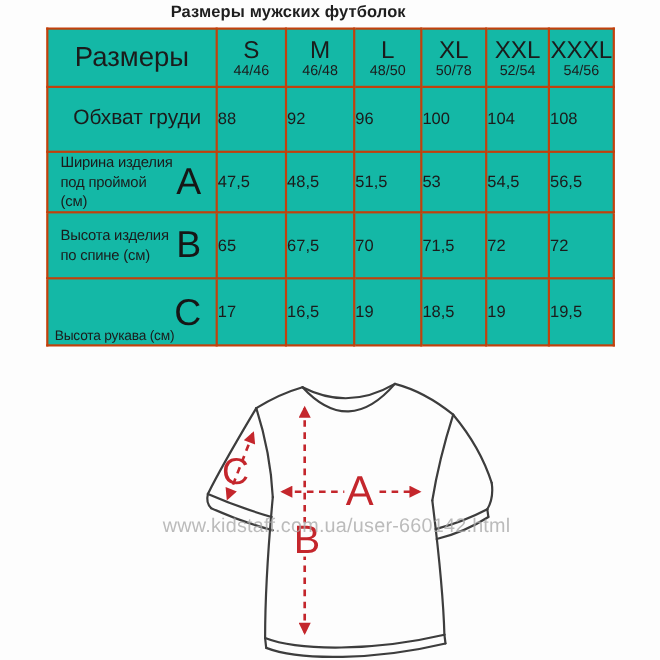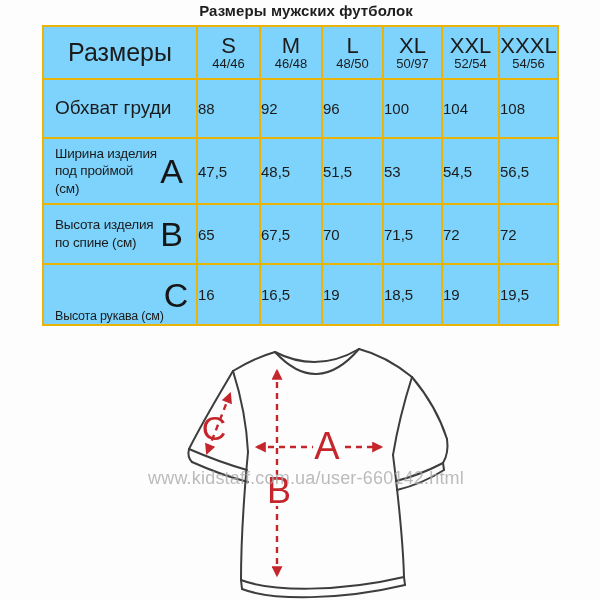--- a/index.html
+++ b/index.html
@@ -14,49 +14,48 @@
   .page { position: absolute; inset: 0; }
 
   .title {
     position: absolute;
     top: 2px; left: 0; width: 524px;
     text-align: center;
     font-size: 15px;
     font-weight: 700;
     color: #1e1e1e;
     letter-spacing: 0.1px;
-    margin-left: 44px;
   }
 
   table.size-table {
     position: absolute;
     left: 42px; top: 25px;
     width: 515px;
     border-collapse: collapse;
     table-layout: fixed;
   }
   table.size-table td {
-    border: 2px solid #eab308;
+    border: 2px solid #c2410c;
     vertical-align: middle;
-    background: #7dd3fc;
+    background: #14b8a6;
   }
   .corner-cell {
     text-align: center;
     font-size: 25px;
     color: #1b1b1b;
   }
   .size-cell { text-align: center; padding-top: 1px; }
   .size-cell .size-letter { font-size: 22px; line-height: 1.05; }
   .size-cell .size-range  { font-size: 13px; line-height: 1.1; text-align: center; }
 
   .label-cell { padding: 0 13px 0 11px; }
   .label-wrap {
     display: flex;
     align-items: center;
-    justify-content: flex-start;
+    justify-content: flex-end;
   }
   .row-label { font-size: 13.5px; line-height: 1.3; letter-spacing: -0.2px; }
   .row-label.big { font-size: 19px; letter-spacing: 0; }
   .row-label.small { font-size: 12.5px; white-space: nowrap; margin-top: 43px; }
   .dim-letter { font-size: 34px; line-height: 1; color: #161616; }
   .value-cell { font-size: 15px; }
 
   .shirt-diagram {
     position: absolute;
     left: 140px; top: 332px;
@@ -103,21 +102,21 @@
       <td class="size-cell">
         <div class="size-letter">M</div>
         <div class="size-range">46/48</div>
       </td>
       <td class="size-cell">
         <div class="size-letter">L</div>
         <div class="size-range">48/50</div>
       </td>
       <td class="size-cell">
         <div class="size-letter">XL</div>
-        <div class="size-range">50/97</div>
+        <div class="size-range">50/78</div>
       </td>
       <td class="size-cell">
         <div class="size-letter">XXL</div>
         <div class="size-range">52/54</div>
       </td>
       <td class="size-cell">
         <div class="size-letter">XXXL</div>
         <div class="size-range">54/56</div>
       </td>
     </tr>
@@ -130,21 +129,21 @@
         </div>
       </td>
       <td class="value-cell">88</td>
       <td class="value-cell">92</td>
       <td class="value-cell">96</td>
       <td class="value-cell">100</td>
       <td class="value-cell">104</td>
       <td class="value-cell">108</td>
     </tr>
 
-    <tr style="height:66px">
+    <tr style="height:55px">
       <td class="label-cell">
         <div class="label-wrap">
           <div class="row-label" style="max-width:106px">Ширина изделия под проймой (см)</div>
           <div class="dim-letter">A</div>
         </div>
       </td>
       <td class="value-cell">47,5</td>
       <td class="value-cell">48,5</td>
       <td class="value-cell">51,5</td>
       <td class="value-cell">53</td>
@@ -167,21 +166,21 @@
       <td class="value-cell">72</td>
     </tr>
 
     <tr style="height:56px">
       <td class="label-cell">
         <div class="label-wrap">
           <div class="row-label small">Высота рукава (см)</div>
           <div class="dim-letter">C</div>
         </div>
       </td>
-      <td class="value-cell">16</td>
+      <td class="value-cell">17</td>
       <td class="value-cell">16,5</td>
       <td class="value-cell">19</td>
       <td class="value-cell">18,5</td>
       <td class="value-cell">19</td>
       <td class="value-cell">19,5</td>
     </tr>
   </tbody>
     </table>
 
   <div class="shirt-diagram">

